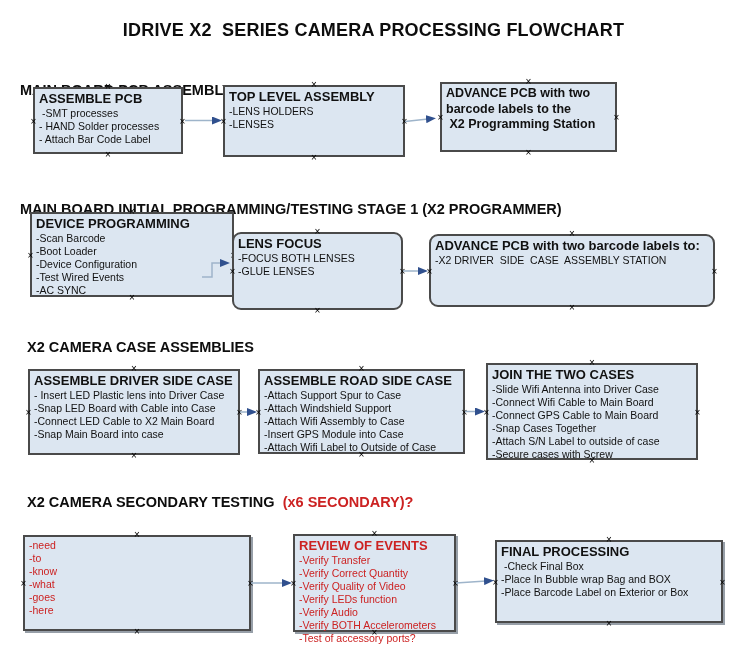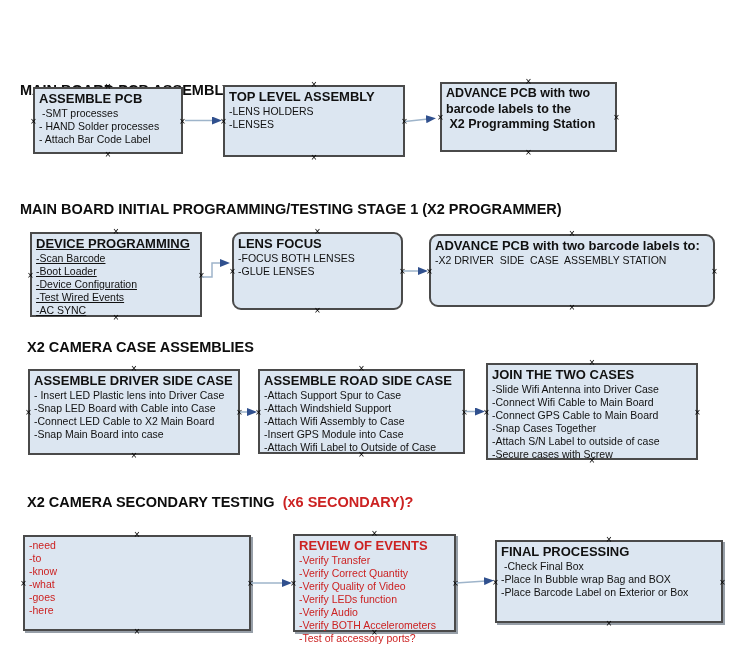--- a/index.html
+++ b/index.html
@@ -24,20 +24,21 @@
   .hb{bottom:-6px;left:50%;transform:translateX(-50%);}
   .hl{left:-5px;top:50%;transform:translateY(-50%);}
   .hr{right:-5px;top:50%;transform:translateY(-50%);}
   svg.wires{position:absolute;left:0;top:0;pointer-events:none;}
 </style>
 </head>
 <body>
 
 <div id="canvas">
 
+  <div class="title">IDRIVE X2  SERIES CAMERA PROCESSING FLOWCHART</div>
 
   <div class="sec-heading" style="left:20px;top:61px;margin-top:21px;">MAIN BOARD PCB ASSEMBLY PROCESS</div>
 
   <div class="box" style="left:33px;top:87px;width:150px;height:67px;">
     <i class="h ht"></i>
     <i class="h hb"></i>
     <i class="h hl"></i>
     <i class="h hr"></i>
     <div class="bt">ASSEMBLE PCB</div>
     <div class="bi"> -SMT processes</div>
@@ -60,21 +61,21 @@
     <i class="h hb"></i>
     <i class="h hl"></i>
     <i class="h hr"></i>
     <div class="btl">ADVANCE PCB with two</div>
     <div class="btl">barcode labels to the</div>
     <div class="btl"> X2 Programming Station</div>
   </div>
 
   <div class="sec-heading" style="left:20px;top:201px;">MAIN BOARD INITIAL PROGRAMMING/TESTING STAGE 1 (X2 PROGRAMMER)</div>
 
-  <div class="box" style="left:30px;top:232px;width:172px;height:85px;text-decoration:underline;">
+  <div class="box" style="left:30px;top:212px;width:204px;height:85px;">
     <i class="h ht"></i>
     <i class="h hb"></i>
     <i class="h hl"></i>
     <i class="h hr"></i>
     <div class="bt">DEVICE PROGRAMMING</div>
     <div class="bi">-Scan Barcode</div>
     <div class="bi">-Boot Loader</div>
     <div class="bi">-Device Configuration</div>
     <div class="bi">-Test Wired Events</div>
     <div class="bi">-AC SYNC</div>

